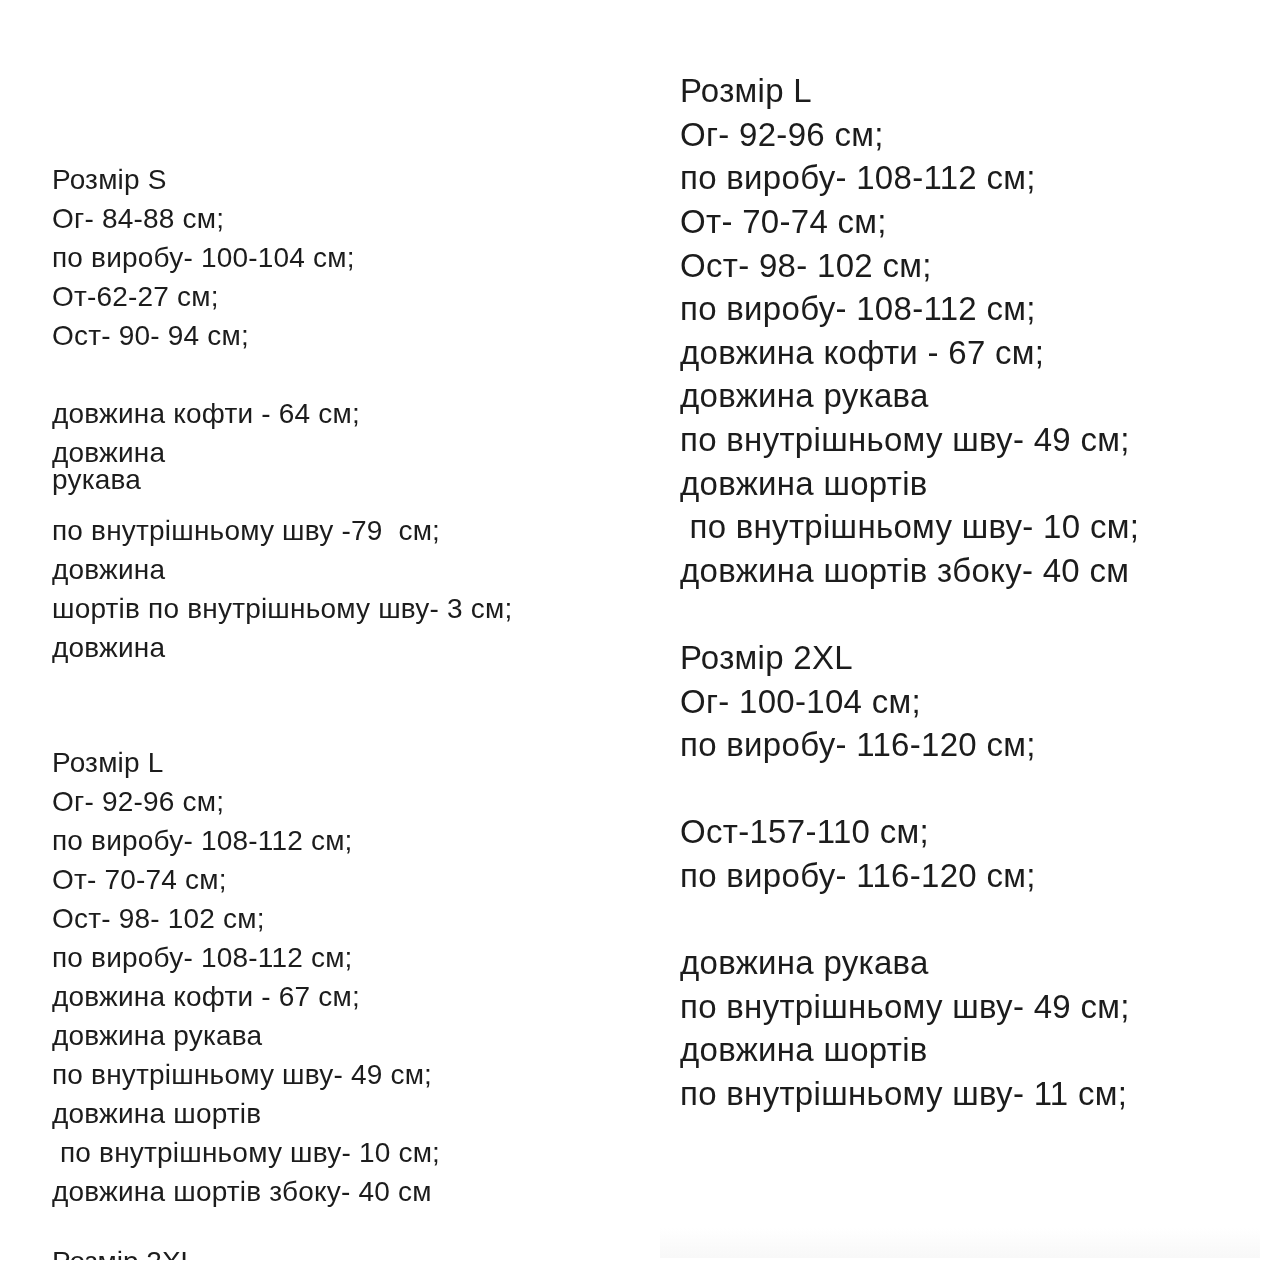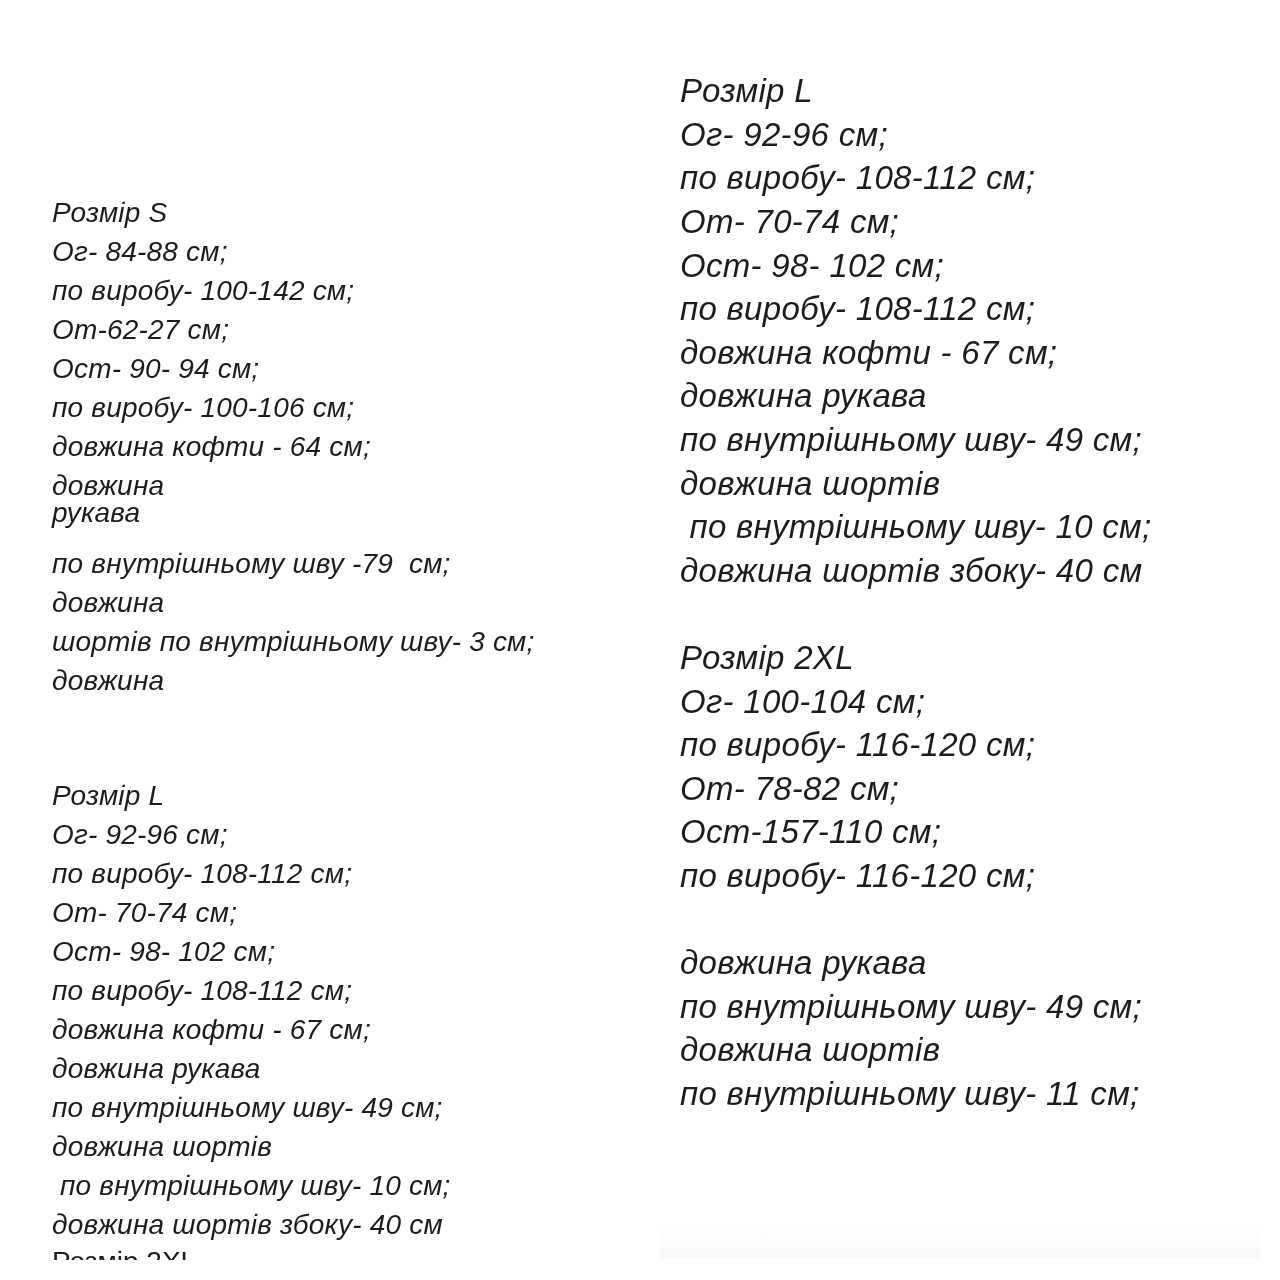--- a/index.html
+++ b/index.html
@@ -1,44 +1,43 @@
 <!DOCTYPE html>
 <html><head>
 <meta charset="utf-8">
 <style>
   html, body { margin: 0; padding: 0; }
   body {
     width: 1280px; height: 1280px; background: #ffffff; overflow: hidden;
     position: relative; font-family: "Liberation Sans", "DejaVu Sans", sans-serif; color: #1c1c1c;
   }
   .col { position: absolute; white-space: pre; }
-  .col-left { left: 52px; top: 0; font-size: 28px; letter-spacing: 0.2px; margin-top: 33px; }
+  .col-left { left: 52px; top: 0; font-size: 28px; letter-spacing: 0.2px; }
   .col-right { left: 680px; top: 0; font-size: 33px; letter-spacing: 0.3px; }
-  .ln { position: absolute; left: 0; white-space: pre; line-height: 1; font-style: italic; }
+  .ln { position: absolute; left: 0; white-space: pre; line-height: 1; }
   .cut {
     position: absolute; left: 52px; top: 1250px; height: 10px; overflow: hidden;
     font-size: 28px; line-height: 1;
   }
   .cut span { display: block; margin-top: -2px; }
   .fade {
     position: absolute; left: 660px; top: 1228px; width: 600px; height: 30px;
     background: linear-gradient(#ffffff, #f6f6f6); opacity: 0.8;
   }
 </style>
 </head>
 <body>
 
 <div class="col col-left">
   
   <div class="ln" style="top:166px">Розмір S</div>
   <div class="ln" style="top:205px">Ог- 84-88 см;</div>
-  <div class="ln" style="top:244px">по виробу- 100-142 см;</div>
+  <div class="ln" style="top:244px">по виробу- 100-104 см;</div>
   <div class="ln" style="top:283px">От-62-27 см;</div>
   <div class="ln" style="top:322px">Ост- 90- 94 см;</div>
-  <div class="ln" style="top:361px">по виробу- 100-106 см;</div>
   <div class="ln" style="top:400px">довжина кофти - 64 см;</div>
   <div class="ln" style="top:439px">довжина</div>
   <div class="ln" style="top:466px">рукава</div>
   <div class="ln" style="top:517px">по внутрішньому шву -79  см;</div>
   <div class="ln" style="top:556px">довжина</div>
   <div class="ln" style="top:595px">шортів по внутрішньому шву- 3 см;</div>
   <div class="ln" style="top:634px">довжина</div>
 
   
   <div class="ln" style="top:749px">Розмір L</div>
@@ -71,21 +70,20 @@
   <div class="ln" style="top:379px">довжина рукава</div>
   <div class="ln" style="top:423px">по внутрішньому шву- 49 см;</div>
   <div class="ln" style="top:467px">довжина шортів</div>
   <div class="ln" style="top:510px"> по внутрішньому шву- 10 см;</div>
   <div class="ln" style="top:554px">довжина шортів збоку- 40 см</div>
 
   
   <div class="ln" style="top:641px">Розмір 2XL</div>
   <div class="ln" style="top:685px">Ог- 100-104 см;</div>
   <div class="ln" style="top:728px">по виробу- 116-120 см;</div>
-  <div class="ln" style="top:772px">От- 78-82 см;</div>
   <div class="ln" style="top:815px">Ост-157-110 см;</div>
   <div class="ln" style="top:859px">по виробу- 116-120 см;</div>
   <div class="ln" style="top:946px">довжина рукава</div>
   <div class="ln" style="top:990px">по внутрішньому шву- 49 см;</div>
   <div class="ln" style="top:1033px">довжина шортів</div>
   <div class="ln" style="top:1077px">по внутрішньому шву- 11 см;</div>
 </div>
 
 <div class="fade"></div>
 

